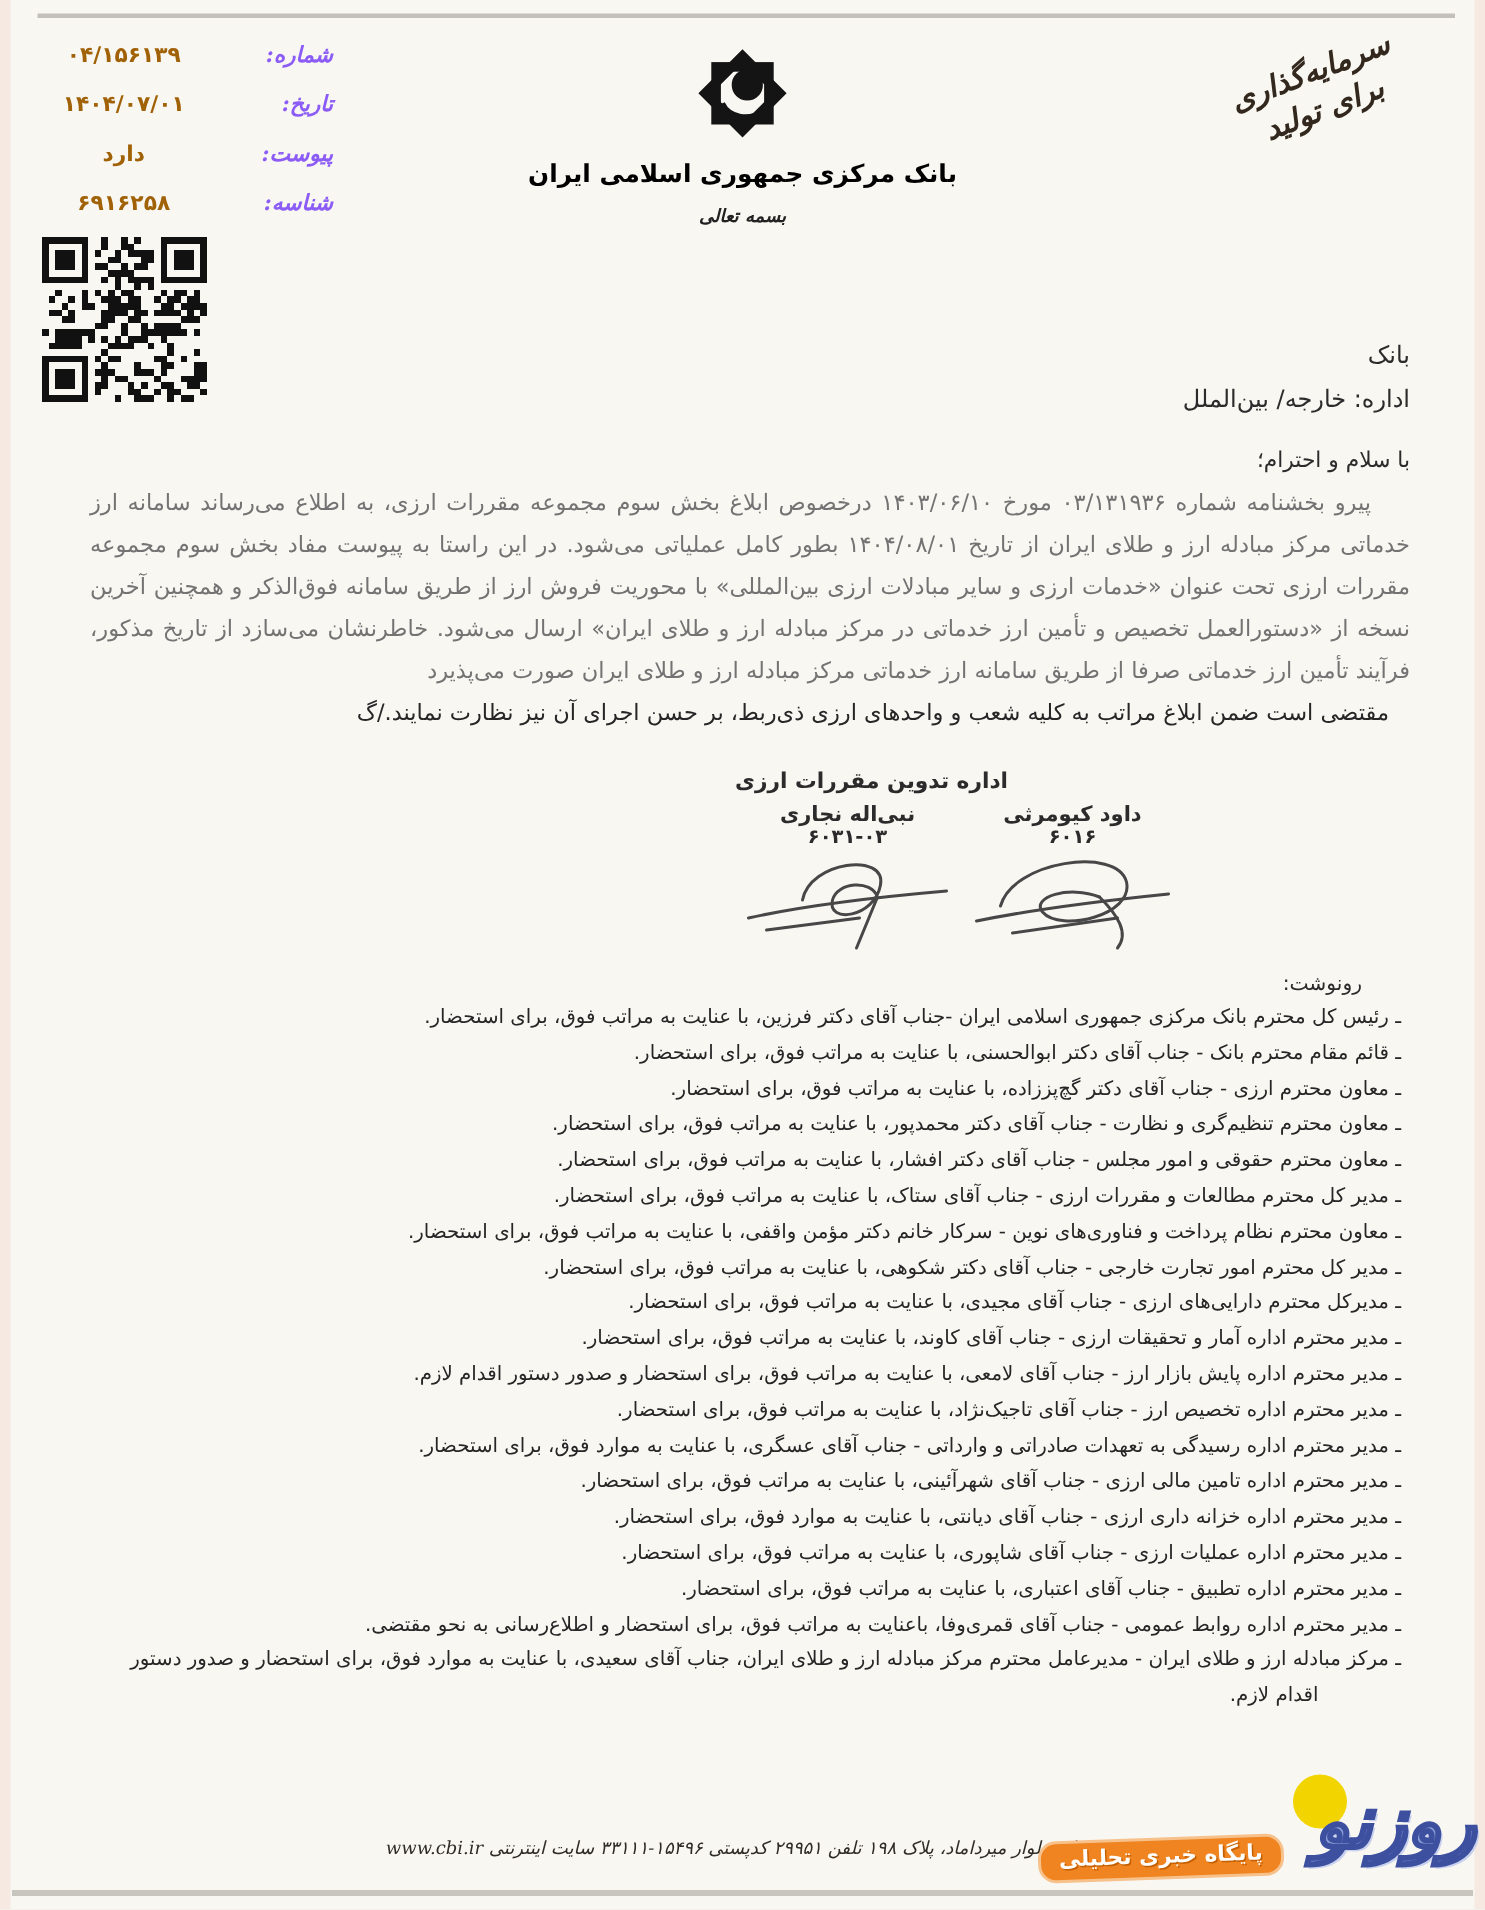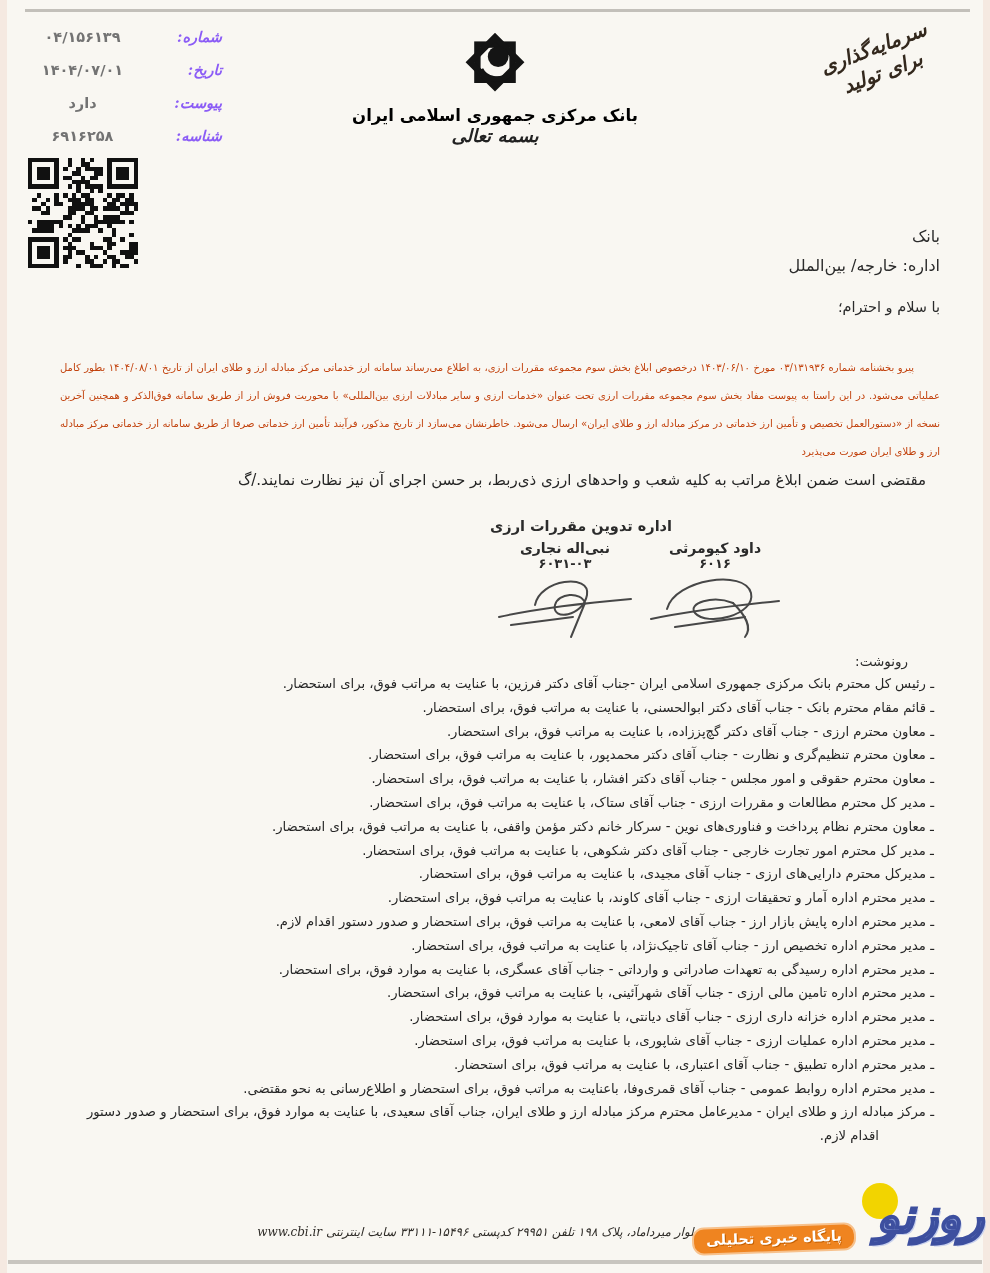--- a/index.html
+++ b/index.html
@@ -17,33 +17,33 @@
   
   .slogan {
     position:absolute; top:34px; right:32px; width:160px;
     transform:rotate(-21deg); text-align:center;
     font-family:"DejaVu Serif", serif; font-style:italic; font-weight:bold;
     color:#33281d; font-size:20px; line-height:26px;
   }
   .center-head { position:absolute; top:26px; left:0; right:0; margin:auto; width:320px; text-align:center; }
   .emblem { display:inline-block; }
   .bank-name { font-size:16.5px; font-weight:bold; color:#000000; margin-top:2px; letter-spacing:.5px; }
-  .besmele { font-family:"DejaVu Serif", serif; font-style:italic; font-weight:bold; font-size:18px; color:#222; }
+  .besmele { font-family:"DejaVu Serif", serif; font-style:italic; font-weight:bold; font-size:12px; margin-top:12px; color:#222; }
 
   .hdr-fields { position:absolute; top:28px; right:768px; left:15px; direction:rtl; }
   .hdr-row { display:flex; align-items:baseline; height:33px; }
   .hdr-label { width:72px; font-family:"DejaVu Serif", serif; font-style:italic; font-weight:bold; font-size:14.5px; color:#8b5cf6; }
-  .hdr-value { flex:1; text-align:center; font-weight:bold; font-size:14.5px; color:#737373; letter-spacing:1px; }
+  .hdr-value { flex:1; text-align:center; font-weight:bold; font-size:14.5px; color:#a16207; letter-spacing:1px; }
   .qr { position:absolute; top:158px; left:28px; width:110px; height:110px; }
 
   
   .content { position:absolute; top:222px; right:50px; left:60px; }
   .recipient div { font-weight:normal; font-size:16px; line-height:29px; }
   .salutation { margin-top:13px; font-size:14.5px; line-height:28px; }
-  .para1 { font-size:10px; line-height:28px; text-align:justify; text-indent:26px; color:#c2410c;margin-top:33px; }
+  .para1 { font-size:15px; line-height:28px; text-align:justify; text-indent:26px; color:#737373; }
   .para2 { font-size:15px; line-height:28px; text-indent:14px; color:#262626; }
 
   .sig-block { margin-top:24px; margin-right:150px; width:300px; }
   .sig-office { text-align:left; font-weight:bold; font-size:14.5px; }
   .signers { display:flex; margin-top:6px; }
   .signer { width:150px; text-align:center; }
   .signer .s-name { font-weight:bold; font-size:14px; }
   .signer .s-code { font-weight:bold; font-size:13px; letter-spacing:1px; }
   .signer svg { display:block; margin:-4px auto 0; }
 

